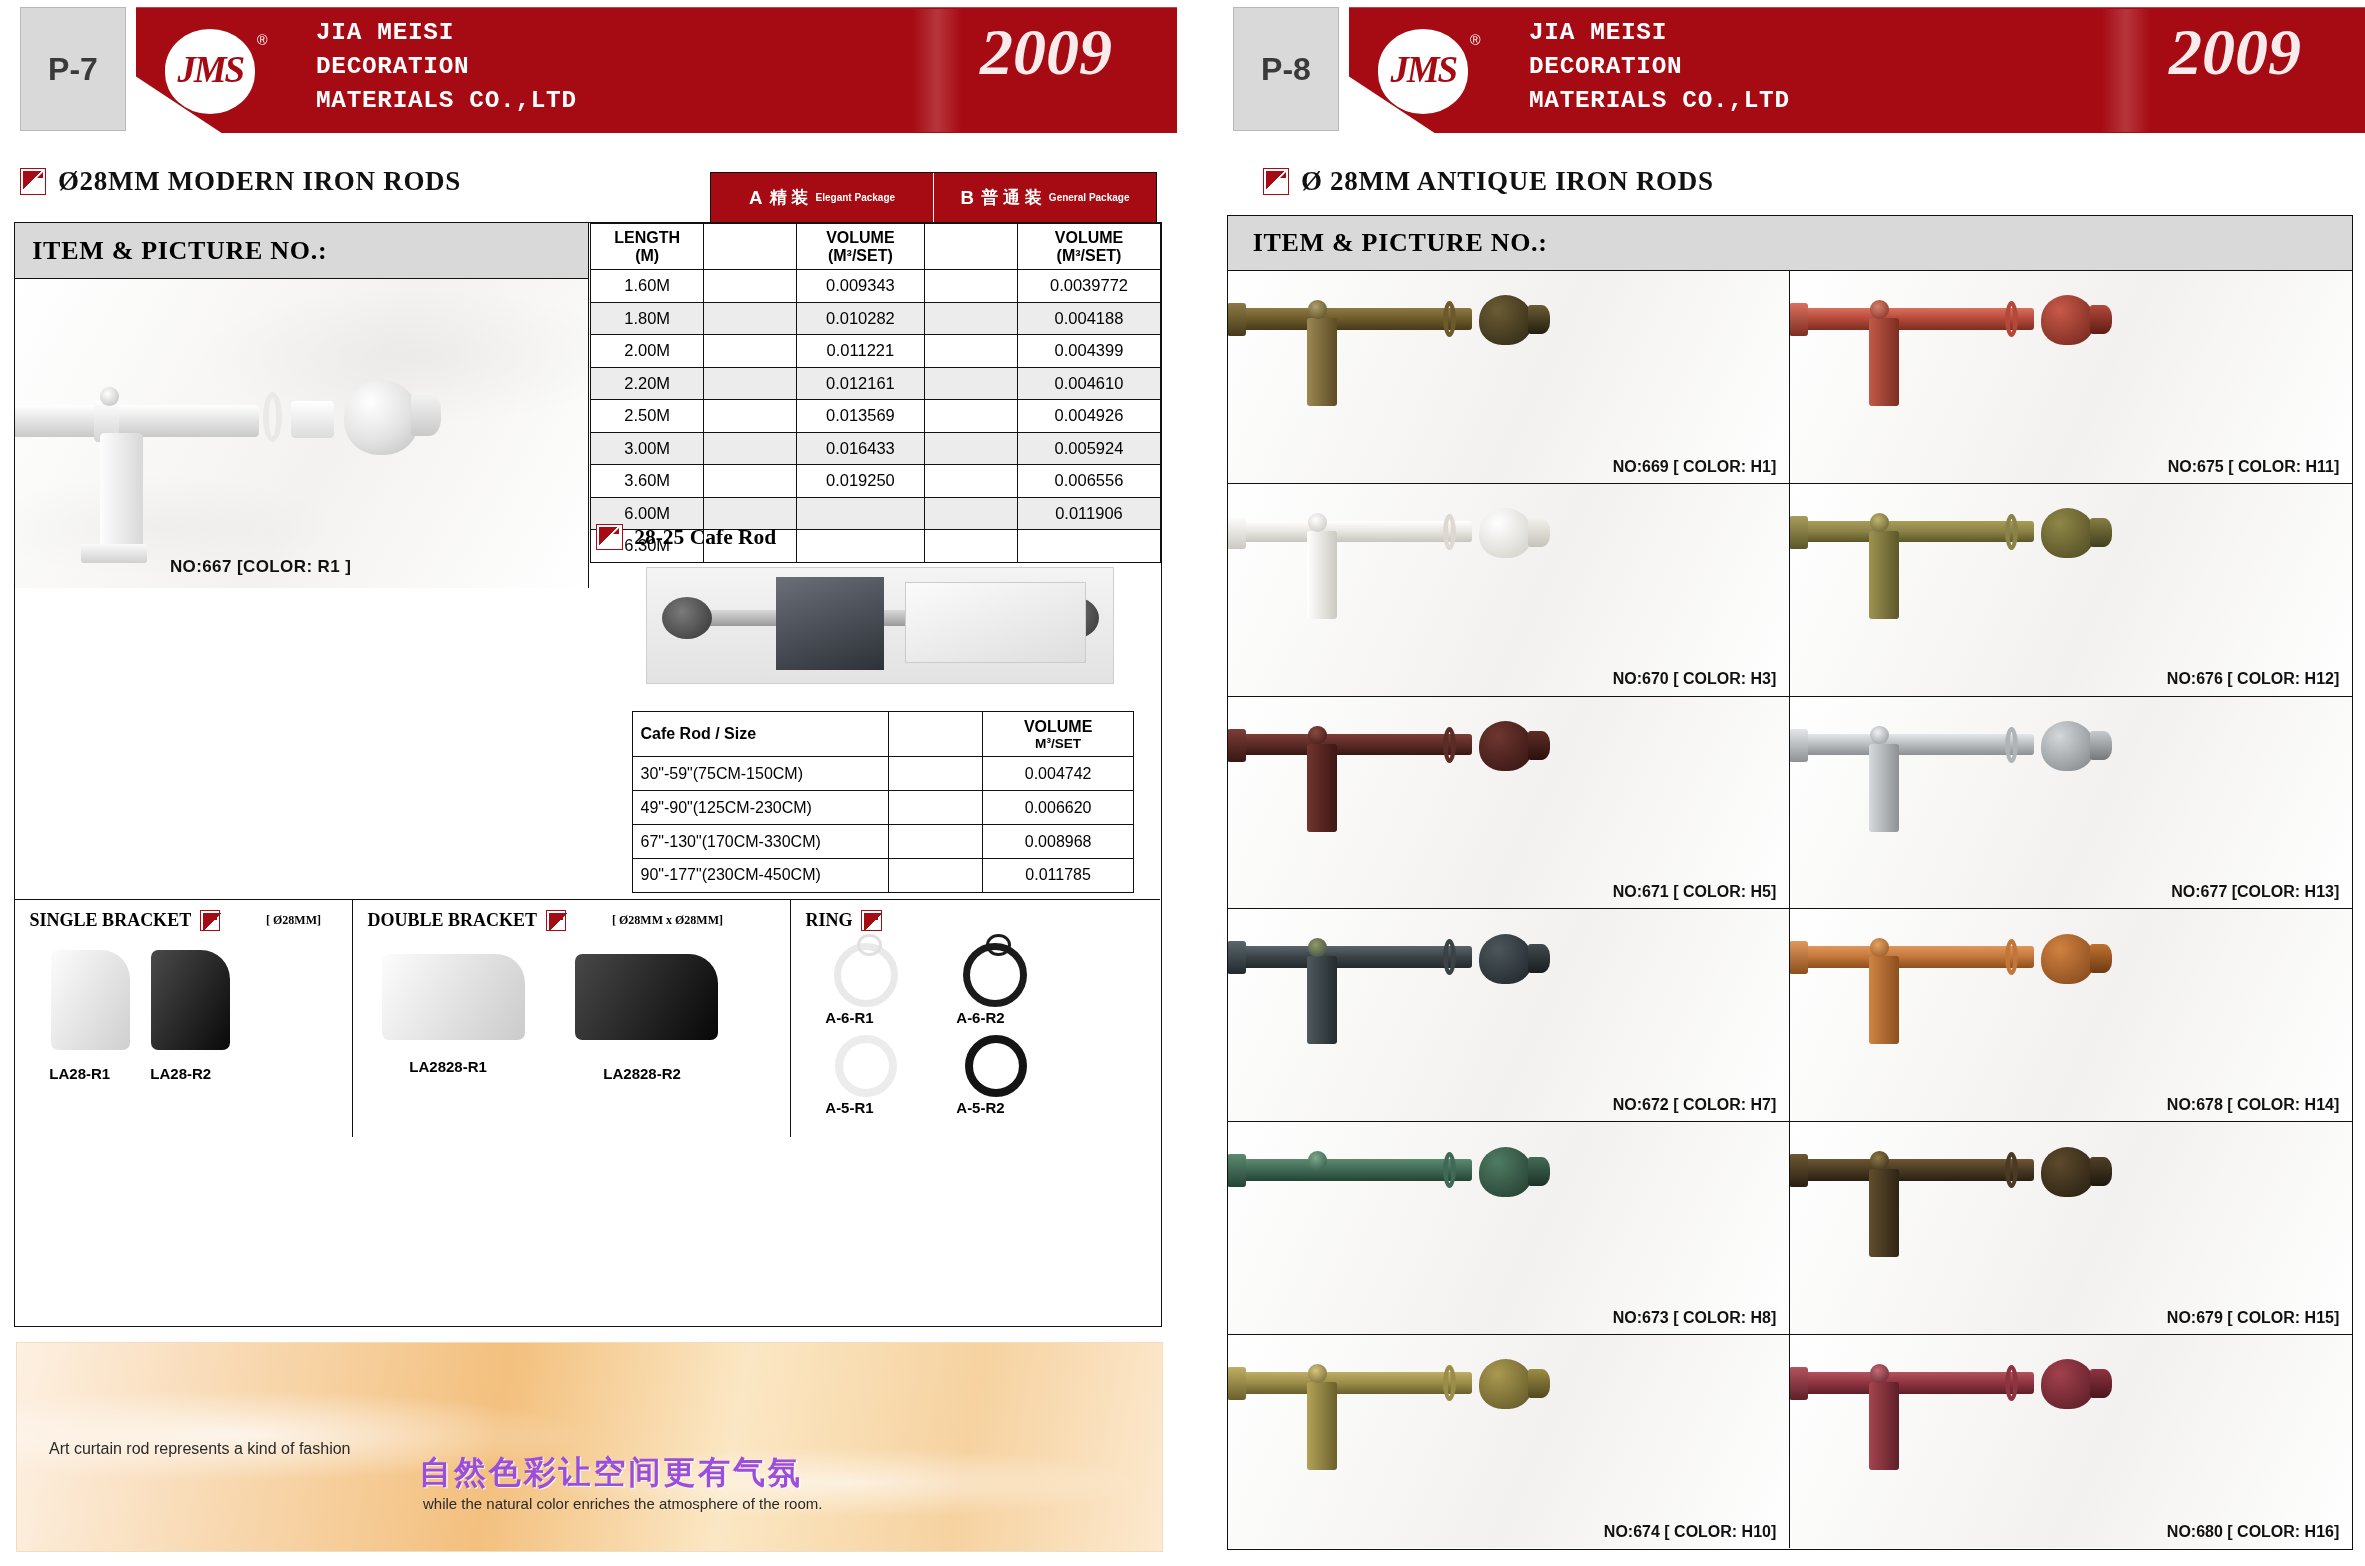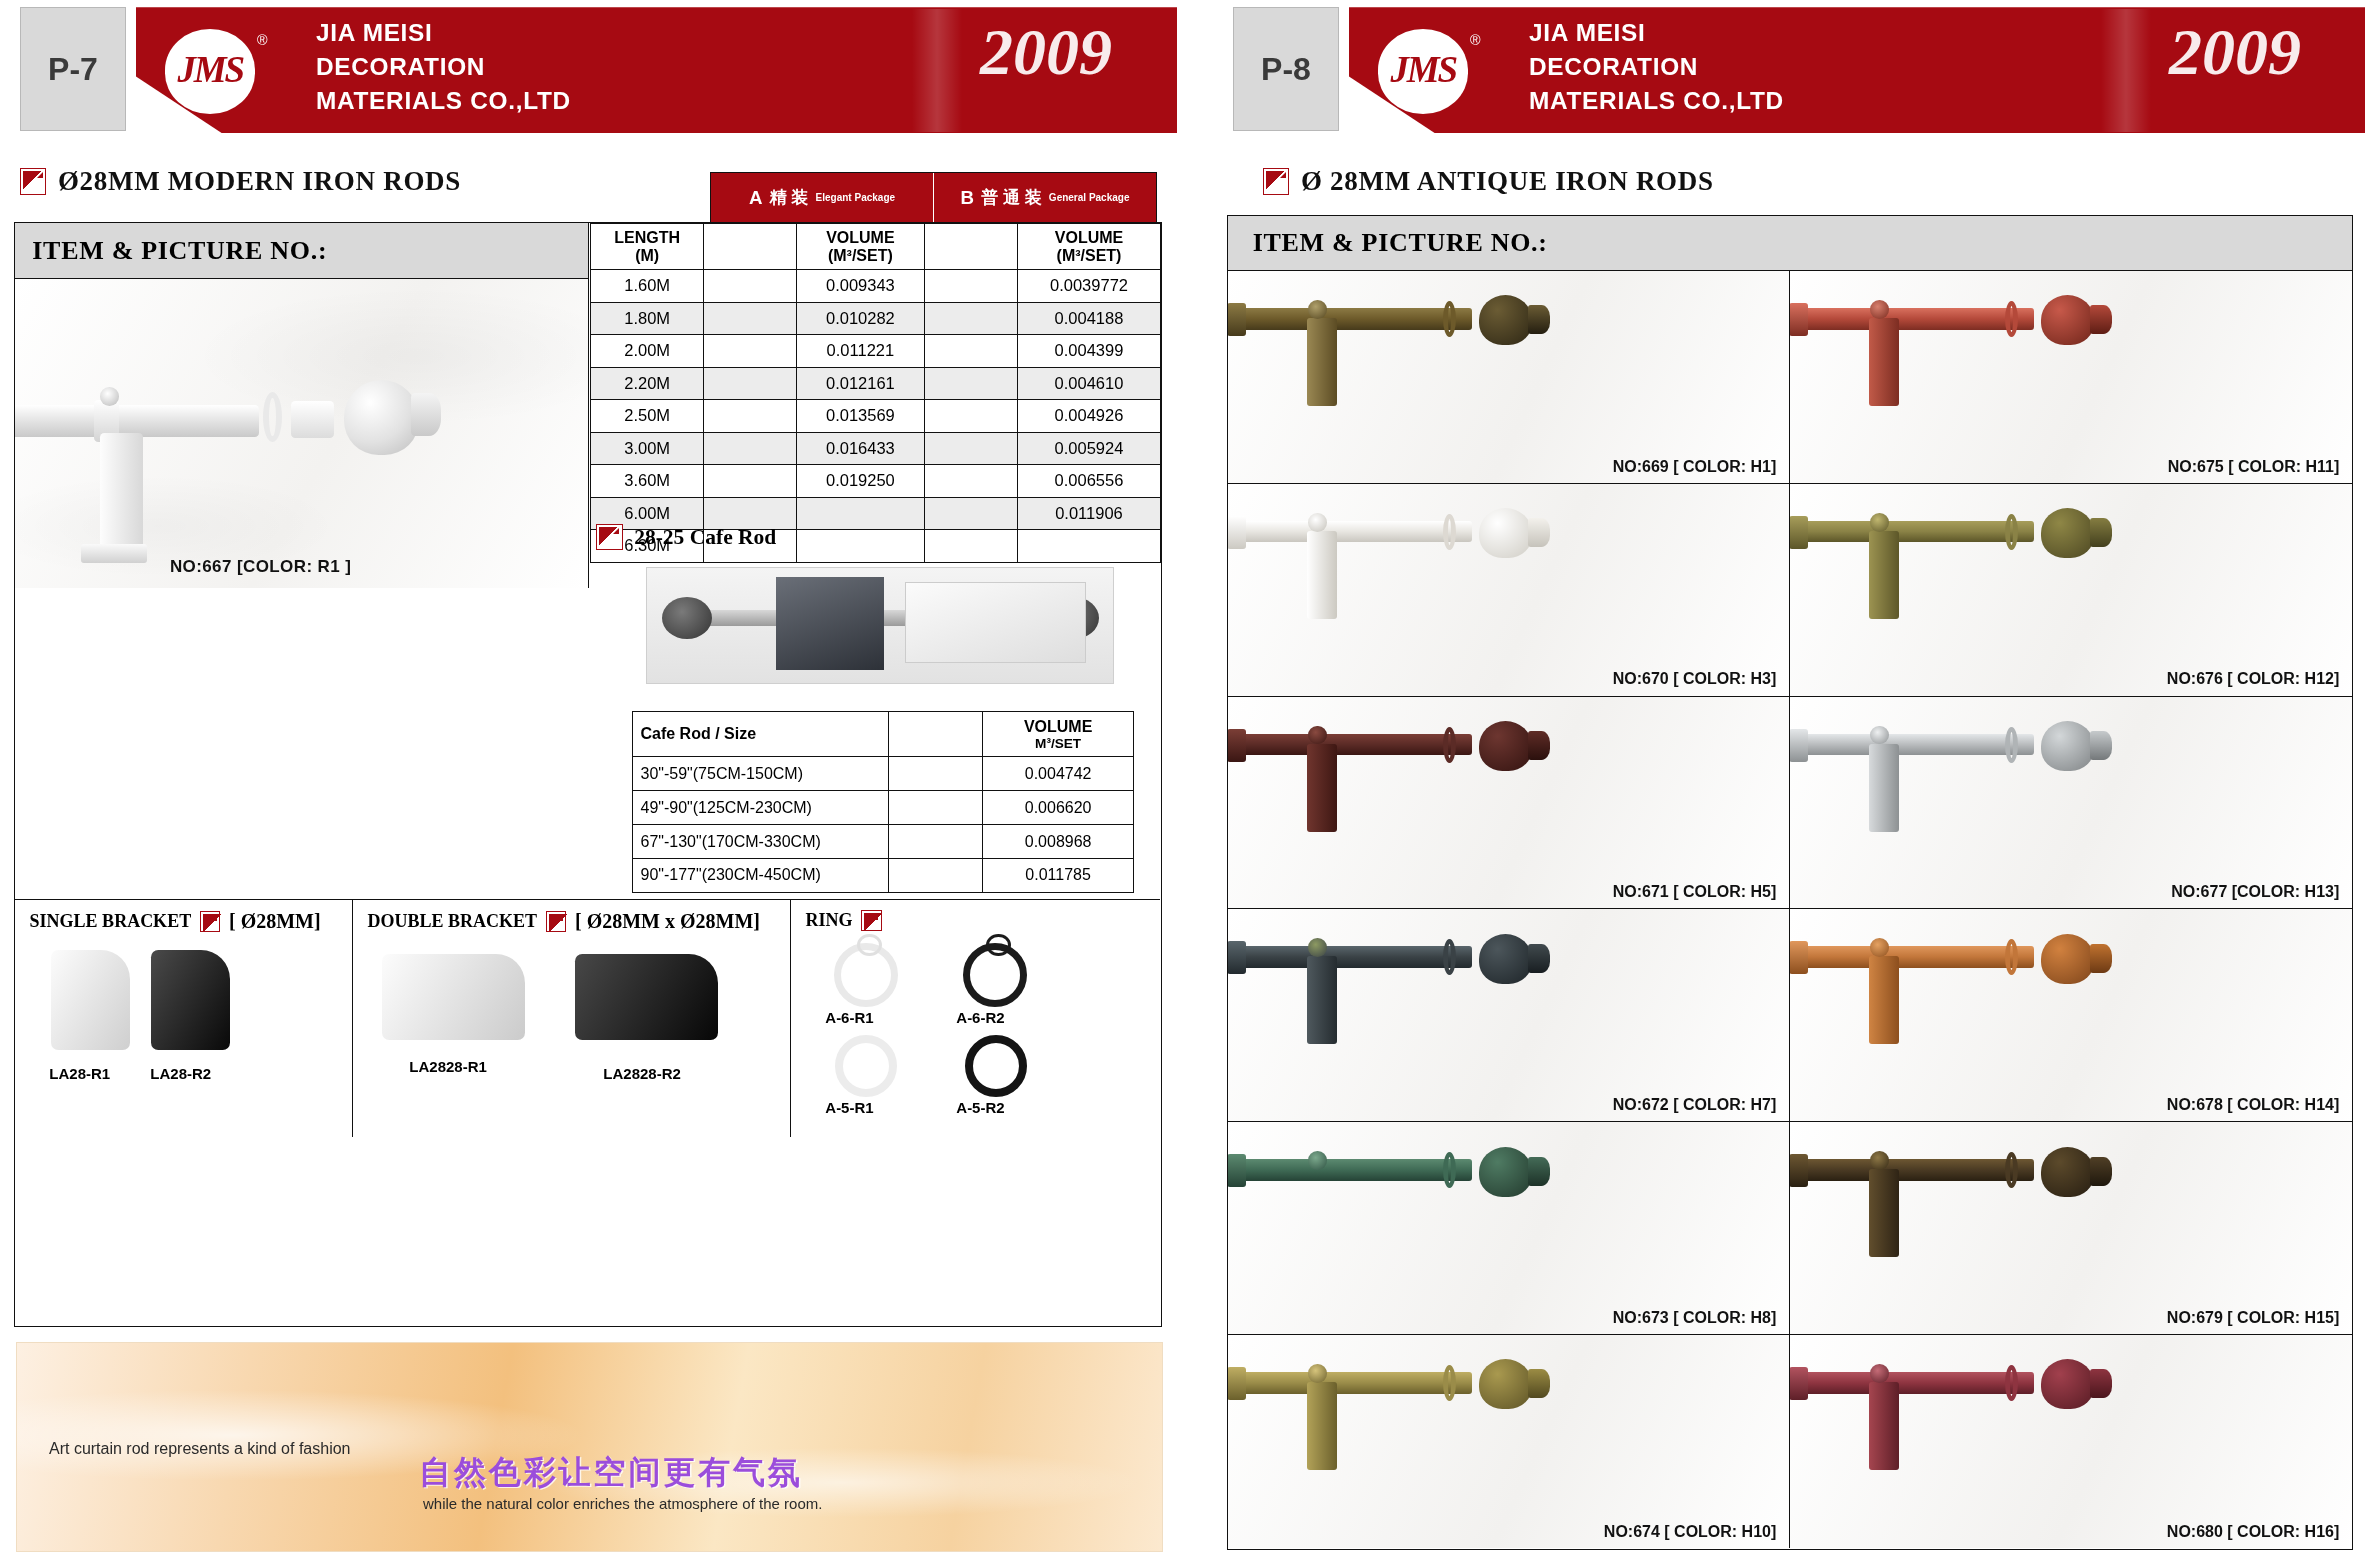--- a/index.html
+++ b/index.html
@@ -37,21 +37,21 @@
   .hdr-logo .jms{
     position:absolute;left:5.7px;top:26px;width:79px;text-align:center;
     font-family:"Liberation Serif", serif;font-weight:bold;font-style:italic;
     font-size:37px;color:#a60a12;letter-spacing:-2.2px;
   }
   .hdr-logo .reg{
     position:absolute;left:92px;top:10px;color:#fff;font-size:14.3px;
   }
   .hdr-txt{
     position:absolute;left:316px;top:16px;color:#ffffff;
-    font-family:Liberation Sans, sans-serif;font-weight:bold;
+    font-family:Liberation Mono, monospace;font-weight:bold;
     font-size:24.4px;line-height:34px;letter-spacing:0.7px;
   }
   .hdr-year{
     position:absolute;right:65px;top:14.3px;
     font-family:"Liberation Serif", serif;font-style:italic;font-weight:bold;
     font-size:66px;color:#ffffff;opacity:.92;
   }
   .hdr-sheen{
     position:absolute;right:215px;top:8.6px;width:50px;height:123px;
     background:linear-gradient(90deg,rgba(255,255,255,0) 0%,rgba(255,255,255,.18) 50%,rgba(255,255,255,0) 100%);
@@ -164,21 +164,21 @@
     border-top:1.4px solid #111;box-sizing:border-box;
   }
   .acc-col{position:absolute;top:0;height:237px;box-sizing:border-box;}
   #acc-single{left:0;width:337px;}
   #acc-double{left:337px;width:438px;border-left:1.4px solid #111;}
   #acc-ring{left:775px;width:370px;border-left:1.4px solid #111;}
   .acc-head{
     display:flex;align-items:center;gap:8.6px;padding:10px 0 0 14.3px;
     font-family:"Liberation Serif", serif;font-weight:bold;font-size:18px;
   }
-  .acc-head .sub{font-size:20px;}
+  .acc-head .sub{font-size:12px;margin-left:37px;}
   .acc-head .redmark{width:18.7px;height:18.7px;}
   .acc-cap{position:absolute;font-size:15px;font-weight:bold;}
 
   .banner{
     position:absolute;left:16px;top:1342px;width:1145px;height:208px;
     background:linear-gradient(100deg,#fdf0e2 0%,#f8d8b0 20%,#f3c07e 42%,#fbe7c4 62%,#f6d2a0 82%,#fce9cf 100%);
     overflow:hidden;border:0.7px solid #f0ddc2;
   }
   .banner .wave{
     position:absolute;left:-29px;top:29px;width:1220px;height:158px;

